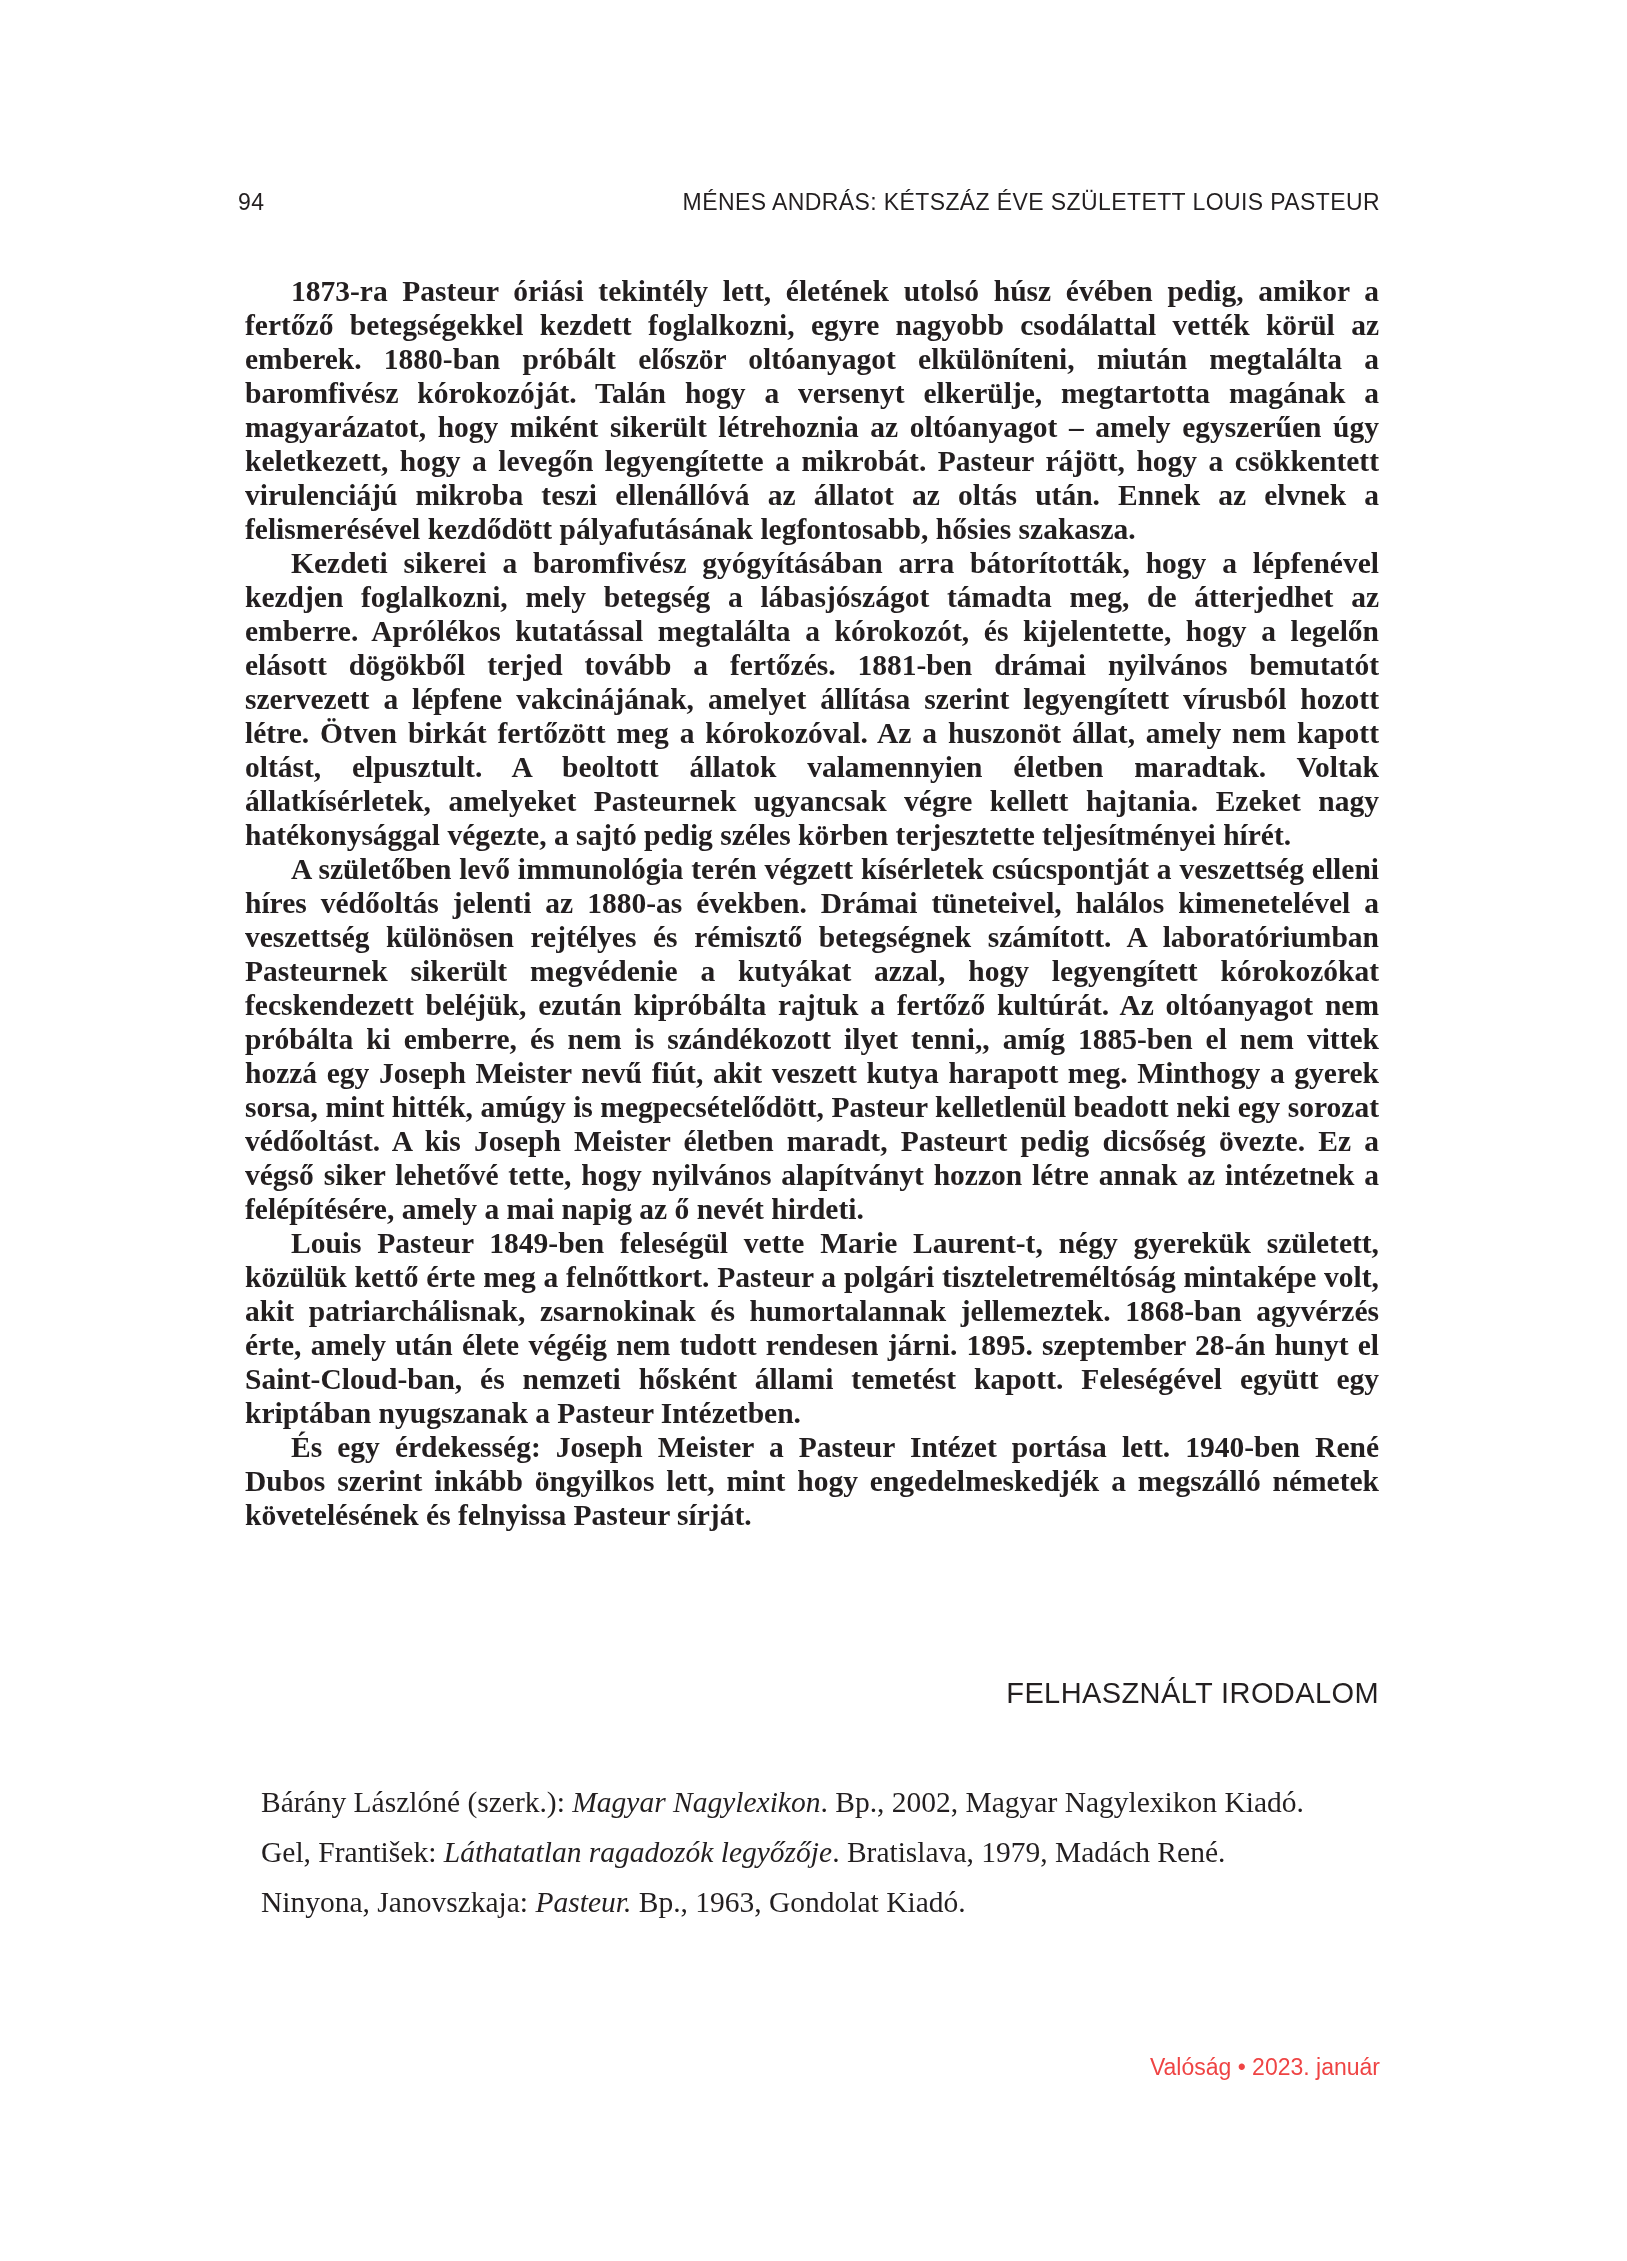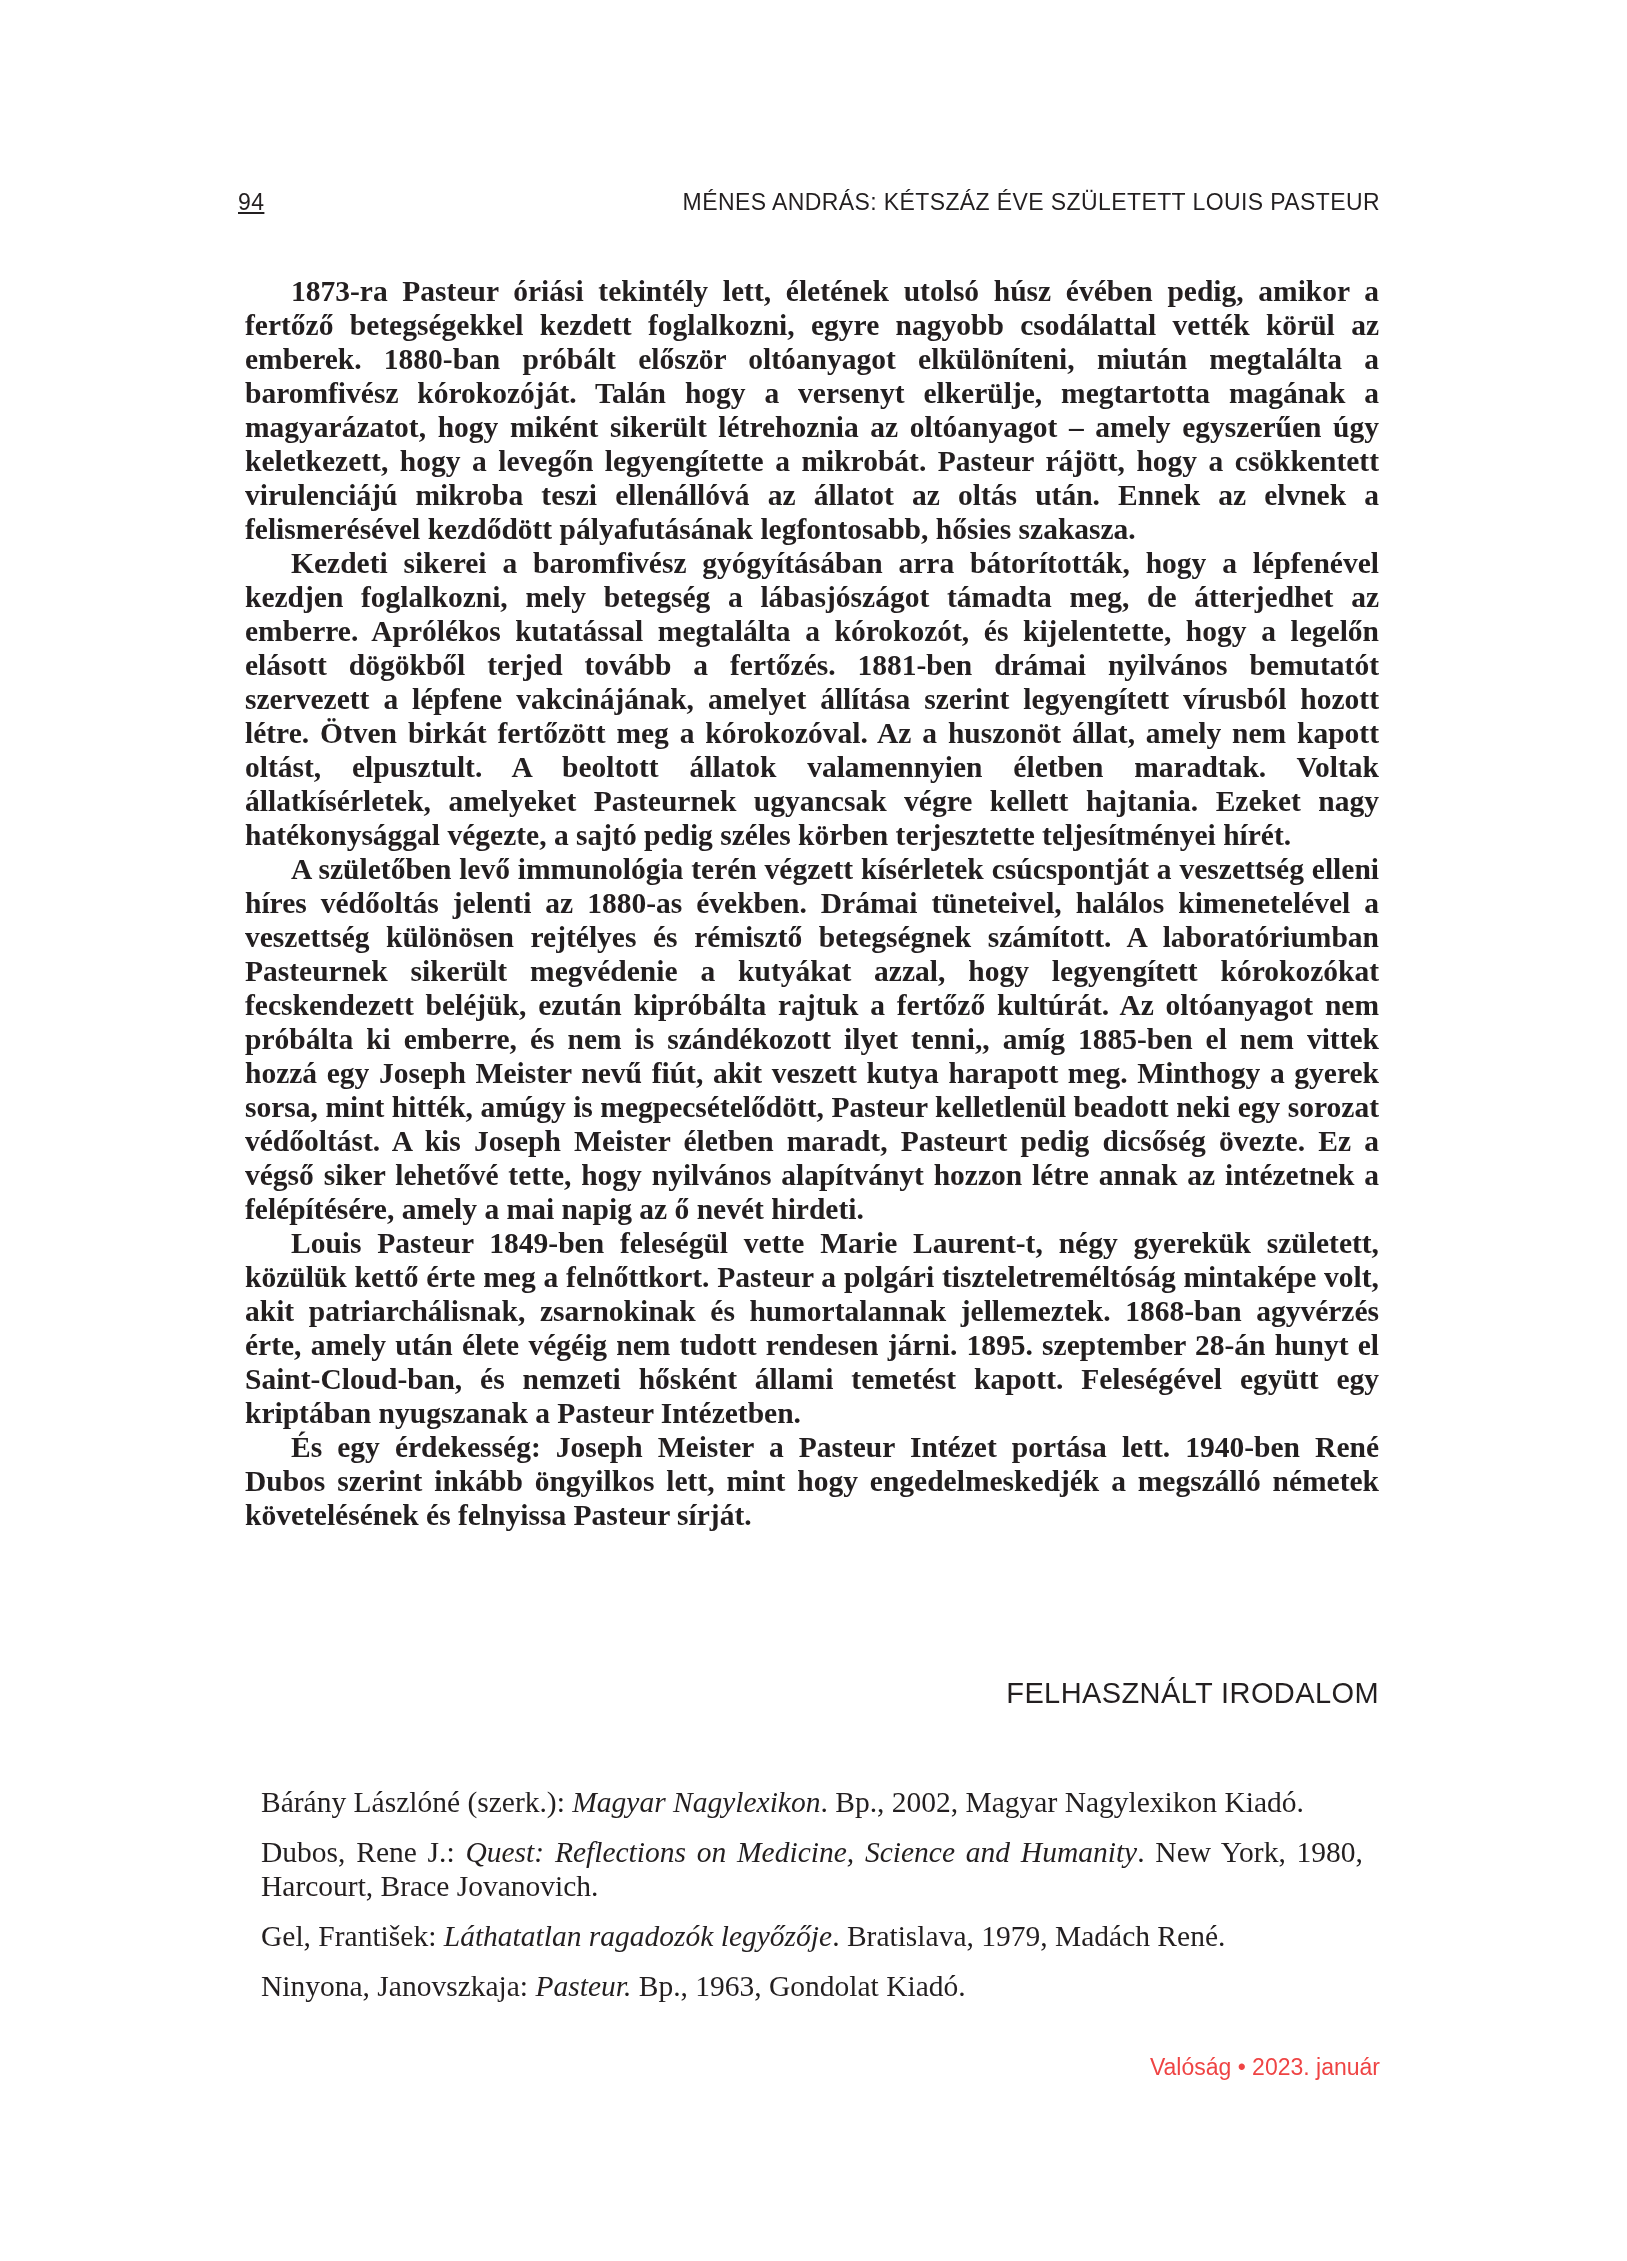--- a/index.html
+++ b/index.html
@@ -29,21 +29,20 @@
       height: 31px;
       font-family: "Liberation Sans", sans-serif;
       font-size: 23px;
       letter-spacing: 0.4px;
       color: #231f20;
     }
     .running-head .page-number {
       position: absolute;
       left: 0;
       top: 0;
-      text-decoration: underline;
     }
     .running-head .header-title {
       position: absolute;
       right: 0;
       top: 0;
       white-space: nowrap;
     }
     .body-text {
       position: absolute;
       top: 274px;
@@ -114,21 +113,20 @@
     <p>Kezdeti sikerei a baromfivész gyógyításában arra bátorították, hogy a lépfenével kezdjen foglalkozni, mely betegség a lábasjószágot támadta meg, de átterjedhet az emberre. Aprólékos kutatással megtalálta a kórokozót, és kijelentette, hogy a legelőn elásott dögökből terjed tovább a fertőzés. 1881-ben drámai nyilvános bemutatót szervezett a lépfene vakcinájának, amelyet állítása szerint legyengített vírusból hozott létre. Ötven birkát fertőzött meg a kórokozóval. Az a huszonöt állat, amely nem kapott oltást, elpusztult. A beoltott állatok valamennyien életben maradtak. Voltak állatkísérletek, amelyeket Pasteurnek ugyancsak végre kellett hajtania. Ezeket nagy hatékonysággal végezte, a sajtó pedig széles körben terjesztette teljesítményei hírét.</p>
     <p>A születőben levő immunológia terén végzett kísérletek csúcspontját a veszettség elleni híres védőoltás jelenti az 1880-as években. Drámai tüneteivel, halálos kimenetelével a veszettség különösen rejtélyes és rémisztő betegségnek számított. A laboratóriumban Pasteurnek sikerült megvédenie a kutyákat azzal, hogy legyengített kórokozókat fecskendezett beléjük, ezután kipróbálta rajtuk a fertőző kultúrát. Az oltóanyagot nem próbálta ki emberre, és nem is szándékozott ilyet tenni,, amíg 1885-ben el nem vittek hozzá egy Joseph Meister nevű fiút, akit veszett kutya harapott meg. Minthogy a gyerek sorsa, mint hitték, amúgy is megpecsételődött, Pasteur kelletlenül beadott neki egy sorozat védőoltást. A kis Joseph Meister életben maradt, Pasteurt pedig dicsőség övezte. Ez a végső siker lehetővé tette, hogy nyilvános alapítványt hozzon létre annak az intézetnek a felépítésére, amely a mai napig az ő nevét hirdeti.</p>
     <p>Louis Pasteur 1849-ben feleségül vette Marie Laurent-t, négy gyerekük született, közülük kettő érte meg a felnőttkort. Pasteur a polgári tiszteletreméltóság mintaképe volt, akit patriarchálisnak, zsarnokinak és humortalannak jellemeztek. 1868-ban agyvérzés érte, amely után élete végéig nem tudott rendesen járni. 1895. szeptember 28-án hunyt el Saint-Cloud-ban, és nemzeti hősként állami temetést kapott. Feleségével együtt egy kriptában nyugszanak a Pasteur Intézetben.</p>
     <p>És egy érdekesség: Joseph Meister a Pasteur Intézet portása lett. 1940-ben René Dubos szerint inkább öngyilkos lett, mint hogy engedelmeskedjék a megszálló németek követelésének és felnyissa Pasteur sírját.</p>
   </div>
 
   <div class="section-heading">FELHASZNÁLT IRODALOM</div>
 
   <div class="bibliography">
     <p class="bib-entry"><span>Bárány Lászlóné (szerk.): </span><span class="bib-title">Magyar Nagylexikon</span><span>. Bp., 2002, Magyar Nagylexikon Kiadó.</span></p>
-    <p class="bib-entry"><span>Dubos, Rene J.: </span><span class="bib-title">Quest: Reflections on Medicine, Science and Humanity</span><span>. New York, 1980, Harcourt, Brace Jovanovich.</span></p>
     <p class="bib-entry"><span>Gel, František: </span><span class="bib-title">Láthatatlan ragadozók legyőzője</span><span>. Bratislava, 1979, Madách René.</span></p>
     <p class="bib-entry"><span>Ninyona, Janovszkaja: </span><span class="bib-title">Pasteur.</span><span> Bp., 1963, Gondolat Kiadó.</span></p>
   </div>
 
   <div class="footer">Valóság • 2023. január</div>
 
 </div>
 
 
 </body></html>

